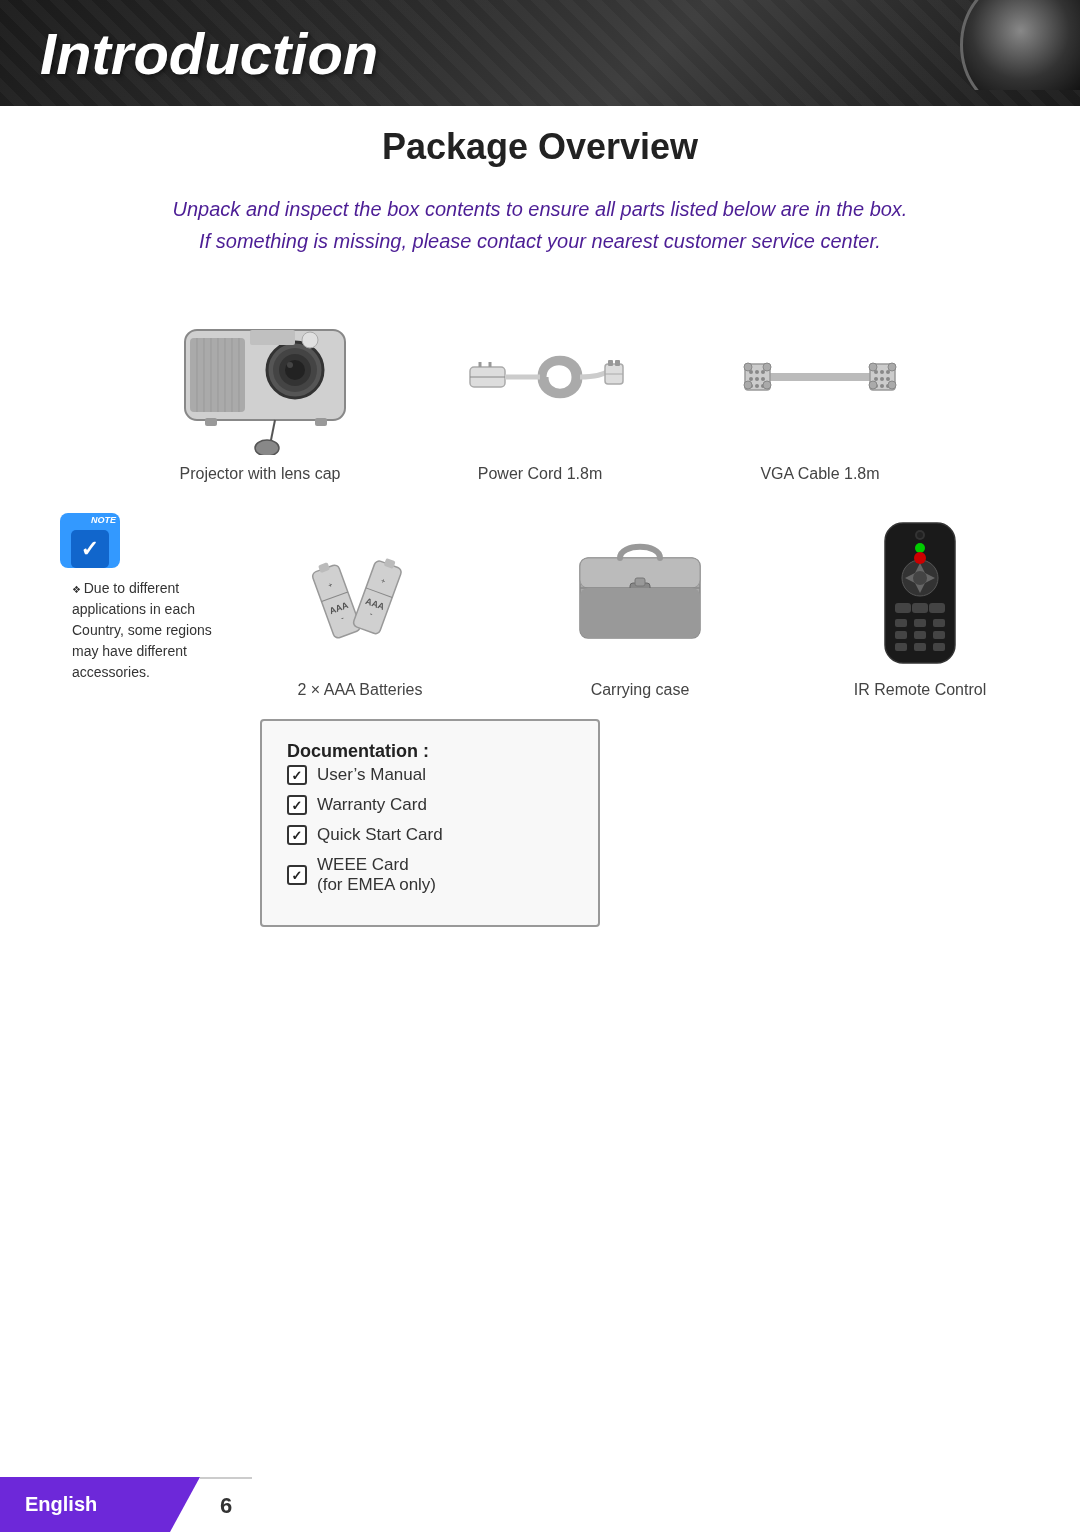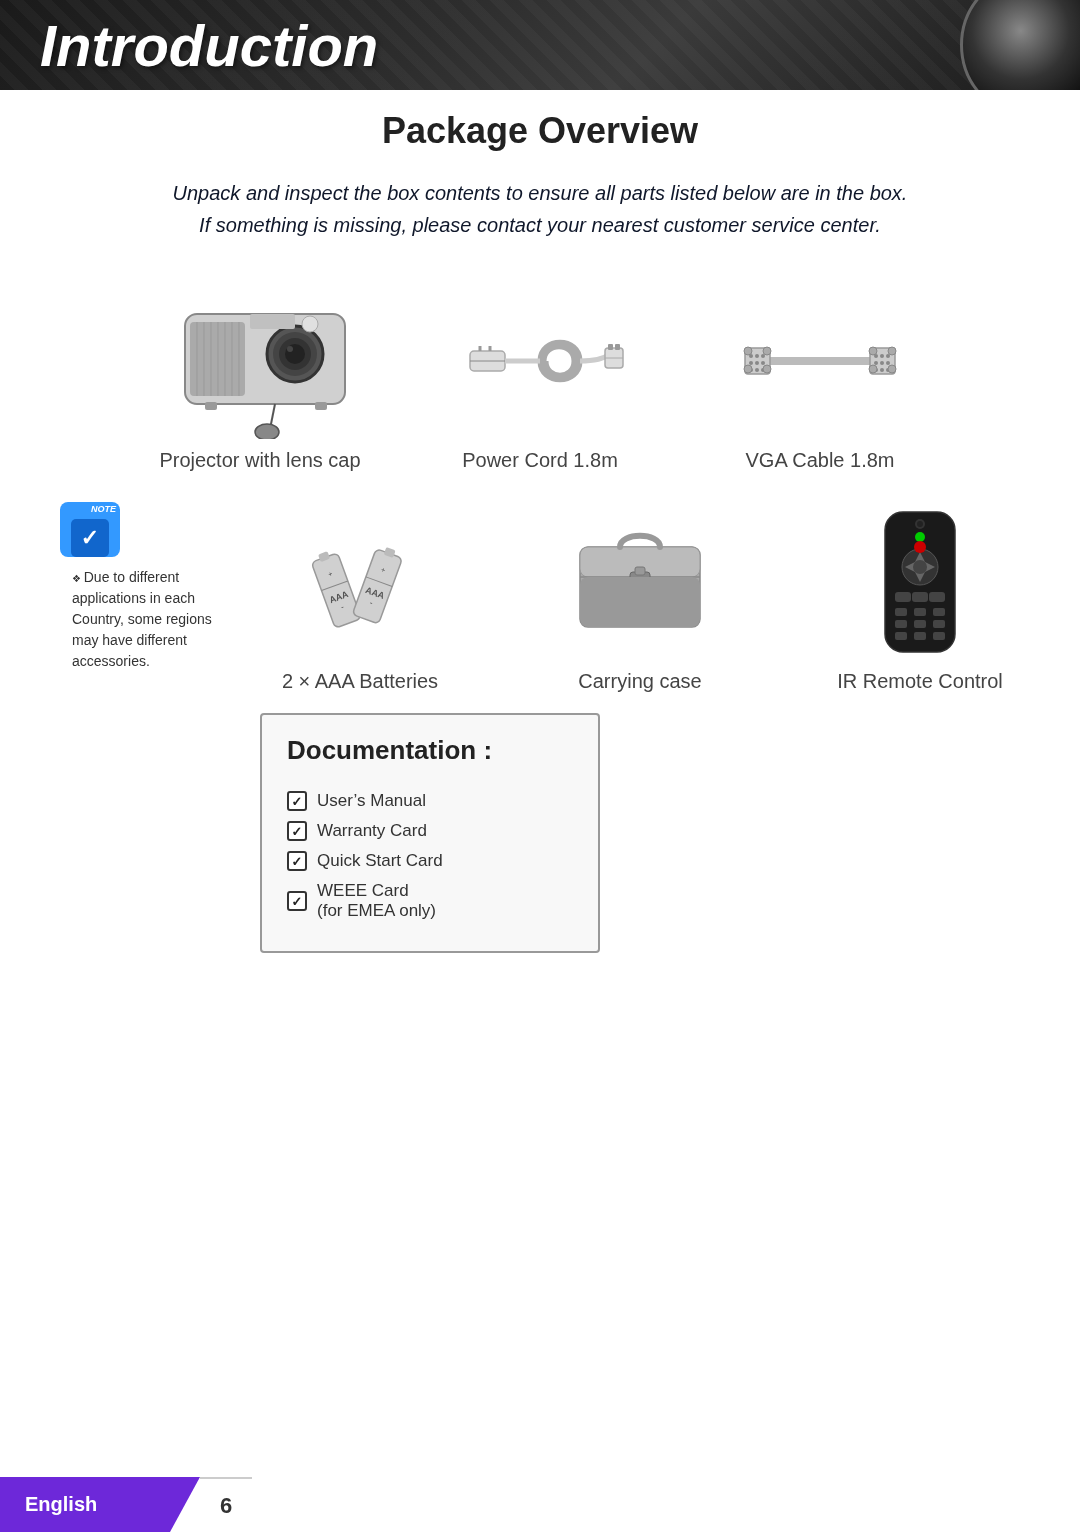--- a/index.html
+++ b/index.html
@@ -9,21 +9,21 @@
       min-height: 1532px;
       background: #ffffff;
       font-family: Arial, Helvetica, sans-serif;
       position: relative;
       overflow-x: hidden;
     }
 
     
     .header {
       width: 100%;
-      height: 90px;
+      height: 106px;
       background: linear-gradient(135deg, #1a1a1a 0%, #2d2d2d 40%, #3a3a3a 60%, #1a1a1a 100%);
       position: relative;
       display: flex;
       align-items: center;
       padding-left: 40px;
       overflow: hidden;
     }
 
     .header::before {
       content: '';
@@ -77,21 +77,21 @@
       font-size: 36px;
       font-weight: bold;
       color: #222;
       margin-bottom: 25px;
       text-align: center;
     }
 
     .intro-text {
       font-size: 20px;
       font-style: italic;
-      color: #0f172a;
+      color: #4c1d95;
       line-height: 1.6;
       text-align: center;
       margin-bottom: 40px;
       max-width: 750px;
       margin-left: auto;
       margin-right: auto;
     }
 
     
     .products-row {
@@ -111,21 +111,21 @@
 
     .product-image {
       width: 220px;
       height: 160px;
       display: flex;
       align-items: center;
       justify-content: center;
     }
 
     .product-label {
-      font-size: 20px;
+      font-size: 16px;
       color: #444;
       text-align: center;
       margin-top: 8px;
     }
 
     
     .projector-svg {
       width: 210px;
       height: 155px;
     }
@@ -238,24 +238,24 @@
 
     .doc-box {
       border: 2px solid #999;
       border-radius: 4px;
       padding: 20px 25px;
       width: 340px;
       background: #f8f8f8;
     }
 
     .doc-title {
-      font-size: 26px;
+      font-size: 18px;
       font-weight: bold;
       color: #222;
-      margin-bottom: 25px;
+      margin-bottom: 3px;
     }
 
     .doc-item {
       display: flex;
       align-items: center;
       gap: 10px;
       margin-bottom: 10px;
       font-size: 17px;
       color: #333;
     }

